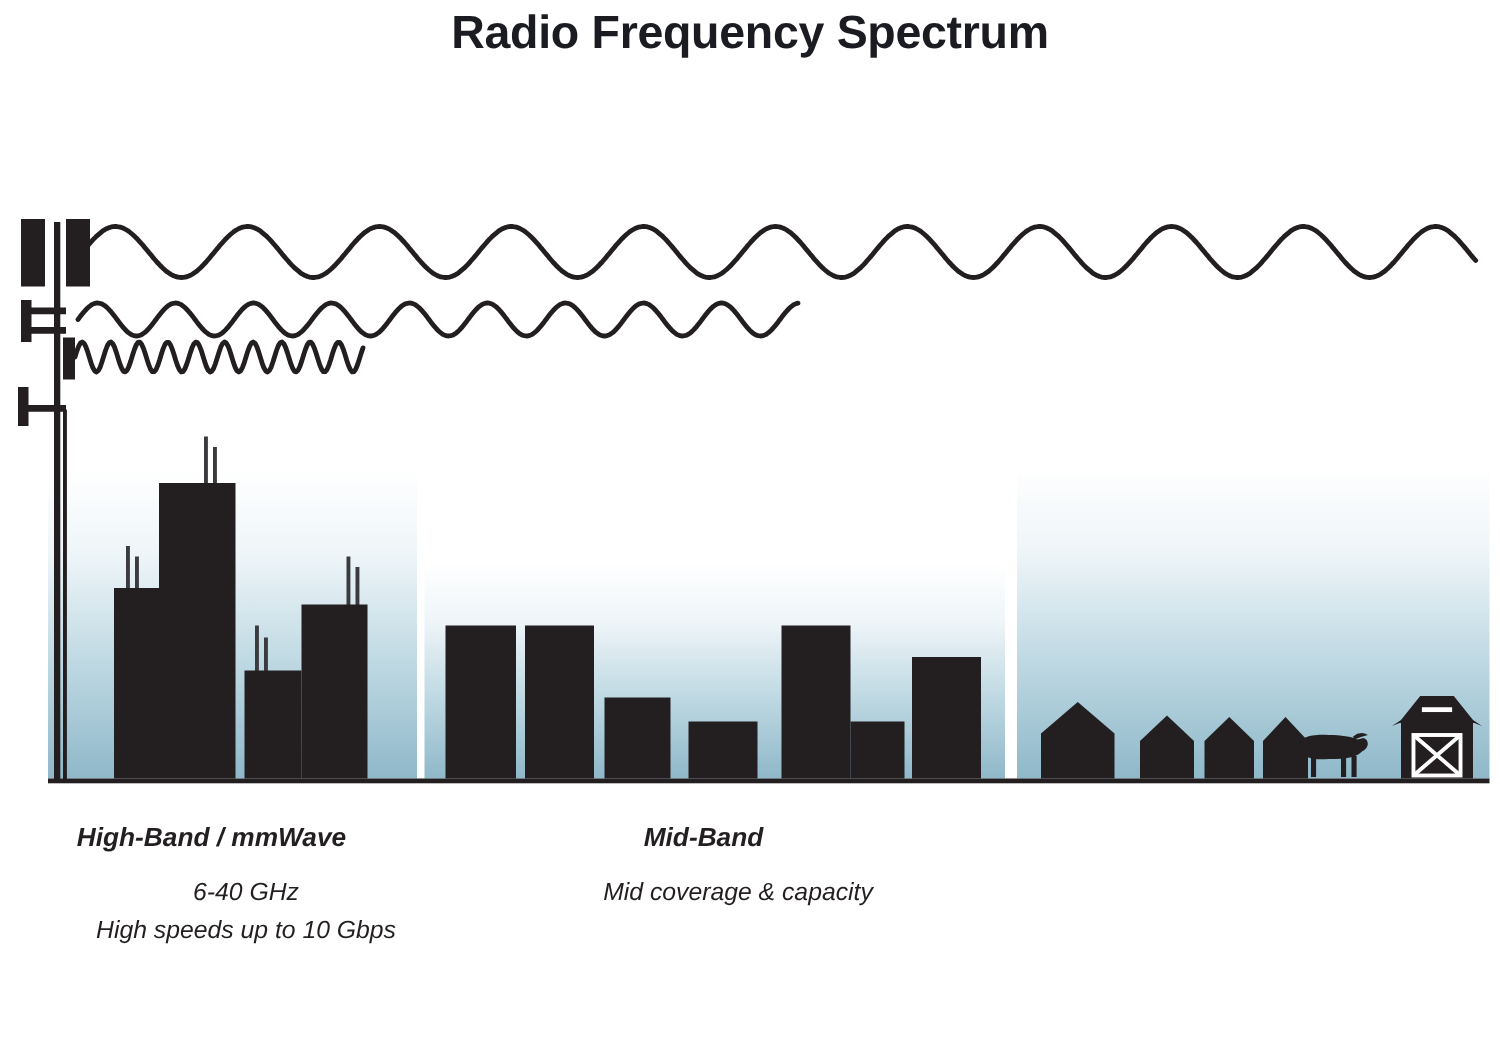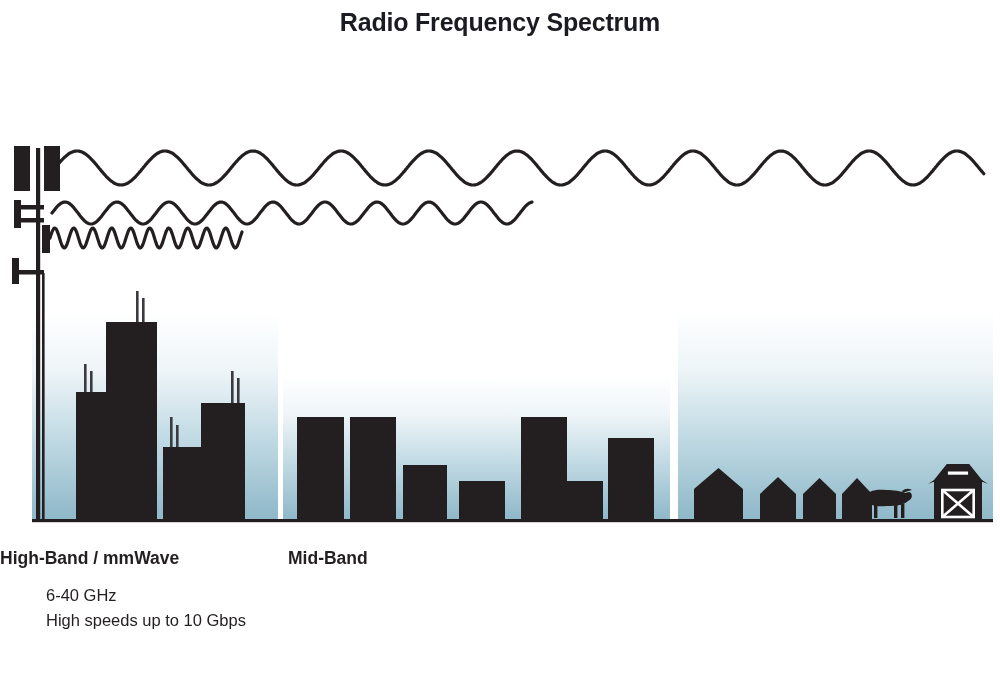--- a/index.html
+++ b/index.html
@@ -5,29 +5,29 @@
   html,body{margin:0;padding:0;}
   body{
     width:1000px;height:700px;background:#ffffff;overflow:hidden;
     font-family:"Liberation Sans","DejaVu Sans",sans-serif;
     color:#231f20;position:relative;
   }
   #stage{position:absolute;inset:0;width:1000px;height:700px;}
   .title{
     position:absolute;top:0;left:0;width:1000px;height:44px;
     display:flex;align-items:center;justify-content:center;
-    font-size:25px;font-weight:bold;letter-spacing:-0.2px;color:#1b1b22;
+    font-size:31px;font-weight:bold;letter-spacing:-0.2px;color:#1b1b22;
   }
   svg.scene{position:absolute;left:0;top:0;width:1000px;height:700px;}
-  .cap-group{position:absolute;}
+  .cap-group{position:absolute;text-align:center;font-style:italic;}
   .cap-title{font-size:17.5px;font-weight:bold;color:#231f20;line-height:1.25;}
   .cap-lines{font-size:16.5px;font-weight:normal;color:#231f20;line-height:1.52;margin-top:13px;}
   .cap-lines div{white-space:nowrap;margin-left:46px;}
   #c1{left:0px;top:548px;width:282px;}
-  #c2{left:288px;top:548px;width:382px;}
+  #c2{left:278px;top:548px;width:382px;}
   #c3{left:676px;top:548px;width:324px;}
 </style>
 </head>
 <body>
 
 <div id="stage">
 
   <div class="title">Radio Frequency Spectrum</div>
 
   <svg class="scene" viewBox="0 0 1000 700" xmlns="http://www.w3.org/2000/svg">
@@ -112,17 +112,18 @@
     <div class="cap-title">High-Band / mmWave</div>
     <div class="cap-lines">
       <div>6-40 GHz</div>
       <div>High speeds up to 10 Gbps</div>
     </div>
   </div>
 
   <div class="cap-group" id="c2">
     <div class="cap-title">Mid-Band</div>
     <div class="cap-lines">
+      <div>Mid coverage &amp; capacity</div>
     </div>
   </div>
 
 
 </div>
 
 </body></html>

